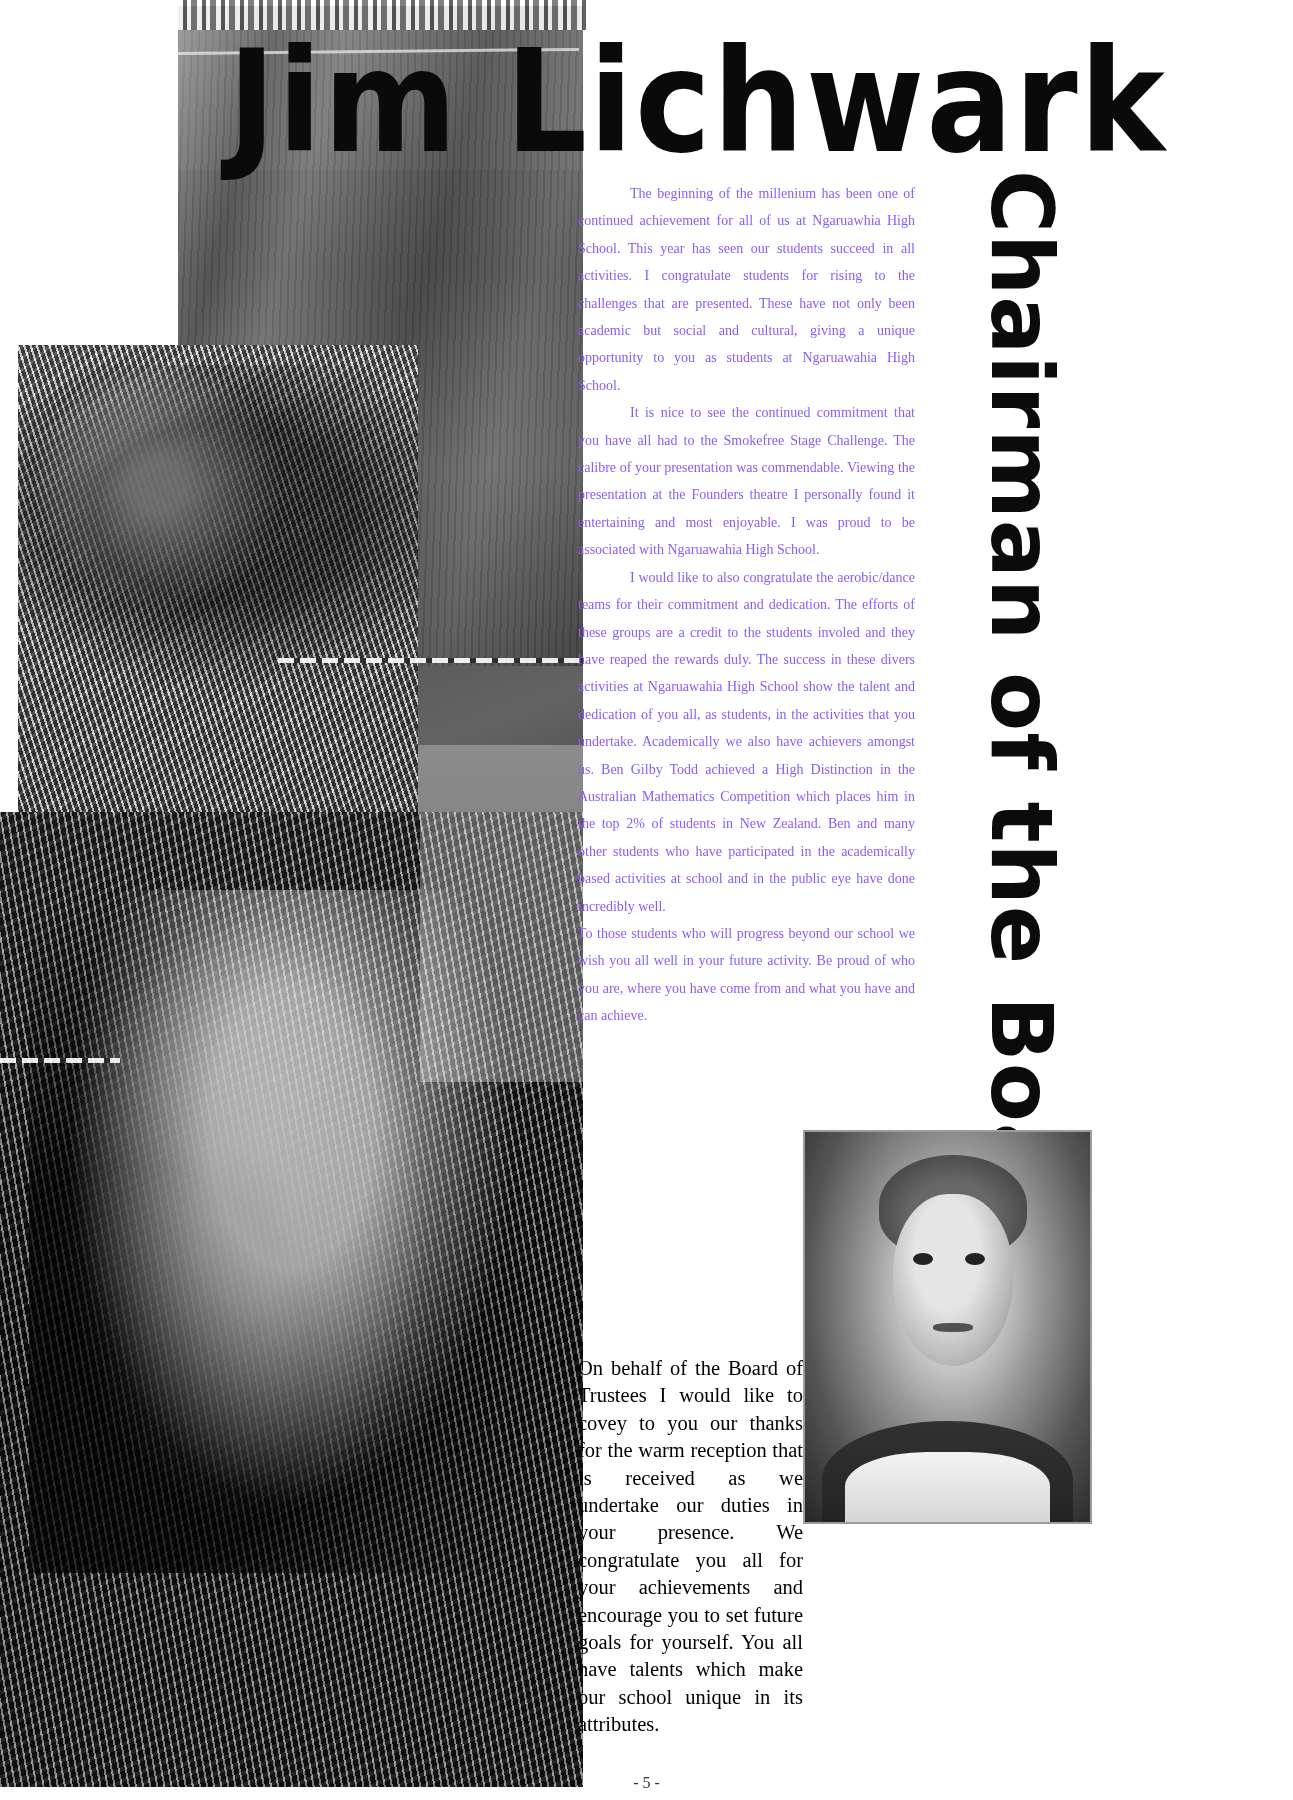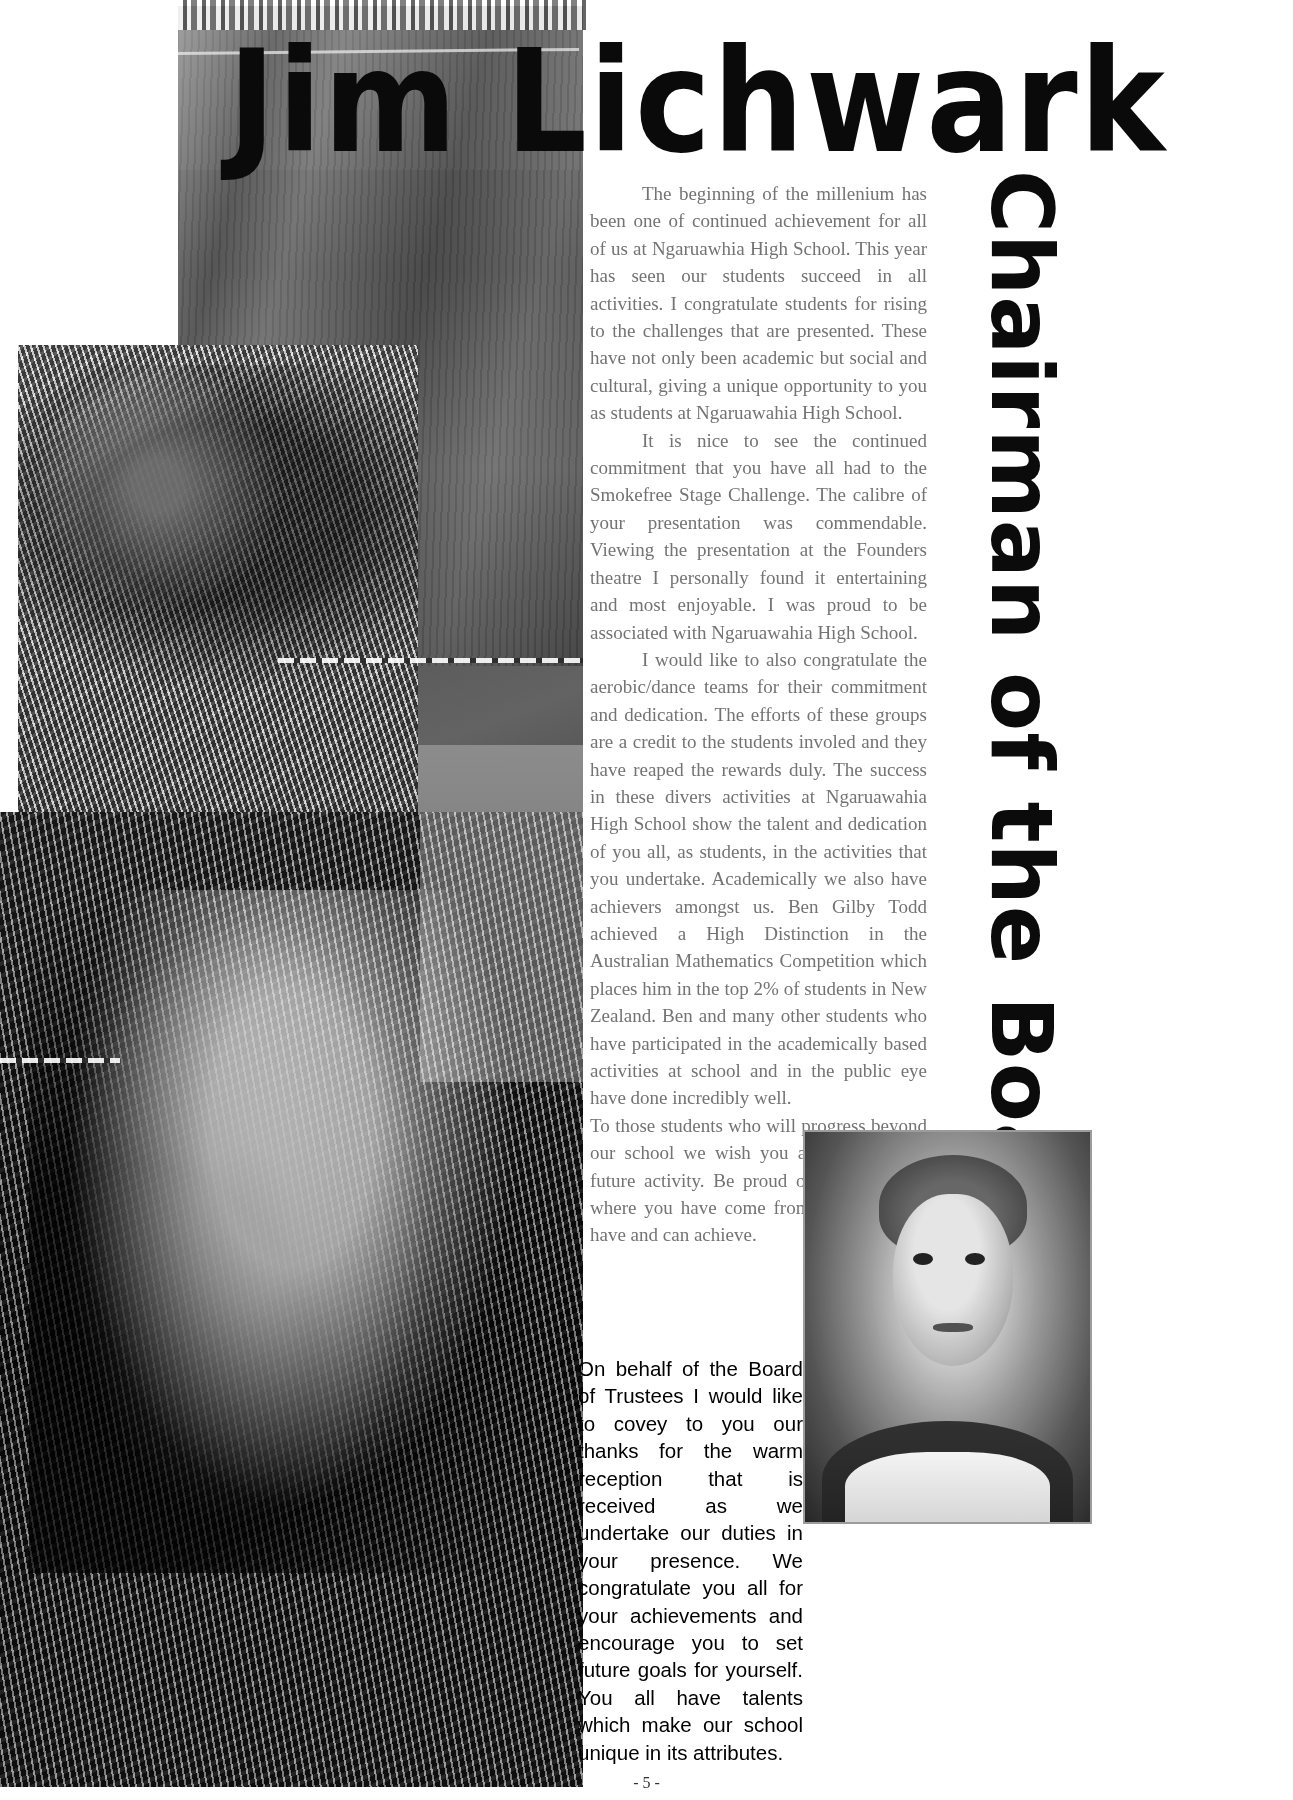--- a/index.html
+++ b/index.html
@@ -190,41 +190,40 @@
     transform-origin: 0 0;
     margin-left: 150px;
   }
 
   
   #article {
     position: absolute;
     left: 578px;
     top: 180px;
     width: 337px;
-    font-size: 19px;
+    font-size: 14px;
     line-height: 27.4px;
     text-align: justify;
-    color: #737373;
+    color: #8b5cf6;
     font-family: "Liberation Serif", serif;
-    margin-left: 12px;
   }
   #article p { margin: 0; text-indent: 52px; }
   #article p.noindent { text-indent: 0; }
 
   
   #article-tail {
     position: absolute;
     left: 578px;
     top: 1355px;
     width: 225px;
     font-size: 20.5px;
     line-height: 27.4px;
     text-align: justify;
     color: #000;
-    font-family: Liberation Sans, sans-serif;
+    font-family: Liberation Serif, serif;
   }
   #article-tail p { margin: 0; text-indent: 0; }
 
   
   #portrait {
     position: absolute;
     left: 803px;
     top: 1130px;
     width: 285px;
     height: 390px;

